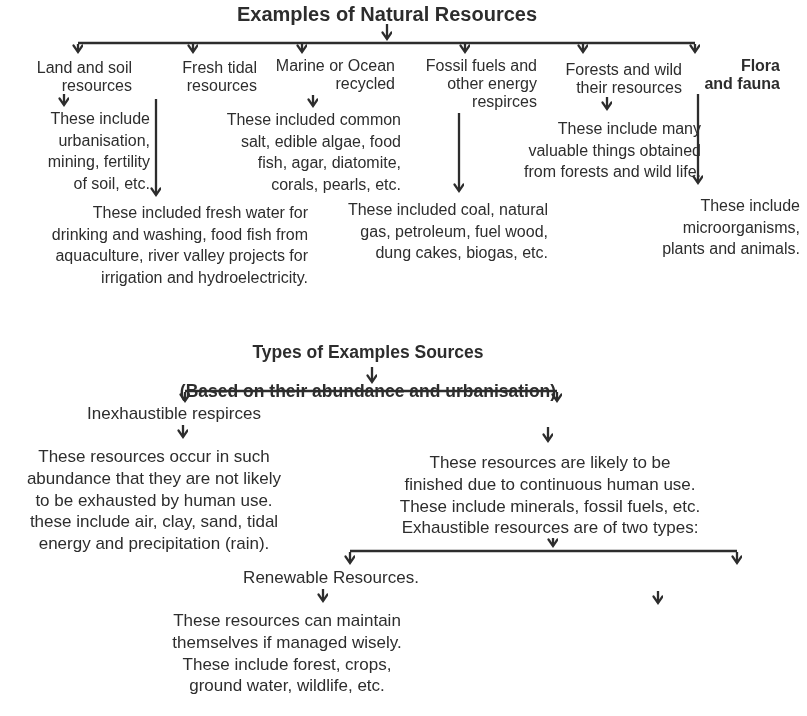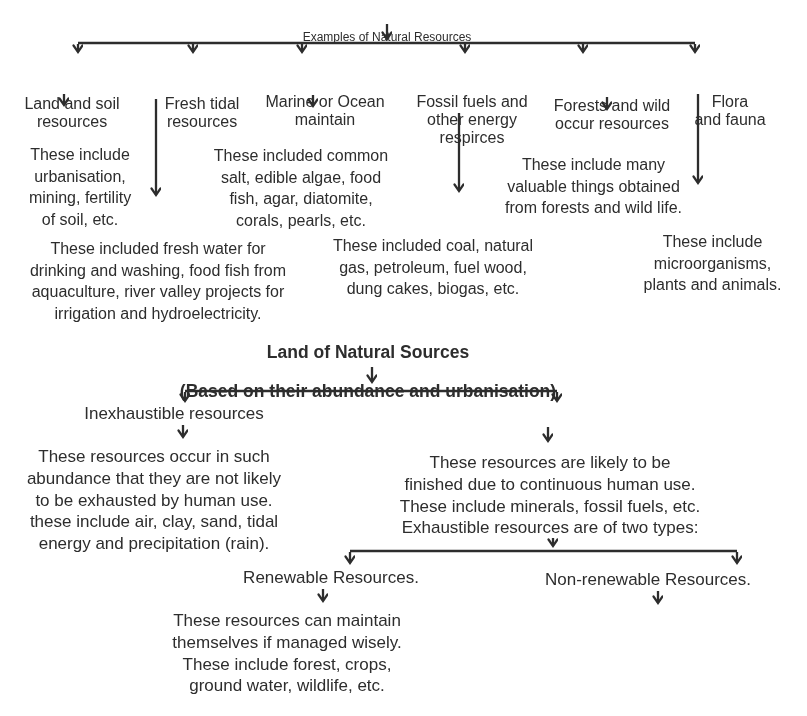--- a/index.html
+++ b/index.html
@@ -7,27 +7,27 @@
   .canvas {
     position: relative;
     width: 807px;
     height: 716px;
     background: var(--bg);
     color: var(--ink);
     font-family: "Liberation Sans", sans-serif;
     overflow: hidden;
   }
   .txt { position: absolute; white-space: pre-line; }
-  .tl { text-align: center; margin-top: 36px; }
+  .tl { text-align: right; }
   .tc { text-align: center; }
   .f-lbl  { font-size: 16px; line-height: 18px; }     
   .f-top  { font-size: 16px; line-height: 21.5px; }   
   .f-blbl { font-size: 17px; line-height: 20px; }     
   .f-bot  { font-size: 17px; line-height: 21.8px; }   
-  .ttl1 { font-size: 12px; font-weight: normal; line-height: 19px; margin-top: 23px; }
+  .ttl1 { font-size: 20px; font-weight: bold; line-height: 19px; }
   .ttl2 { font-size: 17.5px; font-weight: bold; line-height: 20.5px; }
   .bold { font-weight: normal; }
   svg.connectors {
     position: absolute;
     left: 0; top: 0;
     width: 807px; height: 716px;
     color: var(--ink);
   }
   svg.connectors path { stroke: currentColor; fill: none; }
   .sw  { stroke-width: 2.3px; }
@@ -80,27 +80,27 @@
     <path class="sw" d="M658,591 V603" marker-end="url(#ah)"></path>
   </svg>
 
   <div class="txt ttl1 tc" style="left:227px; top:5px;  width:320px;">Examples of Natural Resources</div>
 
   <div class="txt f-lbl tl" style="left:12px;  top:59px; width:120px;">Land and soil
 resources</div>
   <div class="txt f-lbl tl" style="left:147px; top:59px; width:110px;">Fresh tidal
 resources</div>
   <div class="txt f-lbl tl" style="left:255px; top:57px; width:140px;">Marine or Ocean
-maintain</div>
+recycled</div>
   <div class="txt f-lbl tl" style="left:407px; top:57px; width:130px;">Fossil fuels and
 other energy
 respirces</div>
   <div class="txt f-lbl tl" style="left:542px; top:61px; width:140px;">Forests and wild
-occur resources</div>
-  <div class="txt f-lbl tl" style="left:680px; top:57px; width:100px;">Flora
+their resources</div>
+  <div class="txt f-lbl tl" style="left:680px; top:57px; width:100px;font-weight:bold;">Flora
 and fauna</div>
 
   <div class="txt f-top tl" style="left:10px;  top:108px; width:140px;">These include
 urbanisation,
 mining, fertility
 of soil, etc.</div>
   <div class="txt f-top tl" style="left:8px;   top:202px; width:300px;">These included fresh water for
 drinking and washing, food fish from
 aquaculture, river valley projects for
 irrigation and hydroelectricity.</div>
@@ -112,38 +112,37 @@
 valuable things obtained
 from forests and wild life.</div>
   <div class="txt f-top tl" style="left:318px; top:199px; width:230px;">These included coal, natural
 gas, petroleum, fuel wood,
 dung cakes, biogas, etc.</div>
   <div class="txt f-top tl" style="left:625px; top:195px; width:175px;">These include
 microorganisms,
 plants and animals.</div>
 
   <div class="txt tc" style="left:118px; top:324px; width:500px;">
-    <div class="ttl2">Land of Natural Sources</div>
+    <div class="ttl2">Types of Examples Sources</div>
     <div class="ttl2">(Based on their abundance and urbanisation)</div>
   </div>
 
-  <div class="txt f-blbl tc" style="left:54px;  top:404px; width:240px;">Inexhaustible resources</div>
+  <div class="txt f-blbl tc" style="left:54px;  top:404px; width:240px;">Inexhaustible respirces</div>
 
   <div class="txt f-bot tc" style="left:-6px; top:446px; width:320px;">These resources occur in such
 abundance that they are not likely
 to be exhausted by human use.
 these include air, clay, sand, tidal
 energy and precipitation (rain).</div>
 
   <div class="txt f-bot tc" style="left:375px; top:452px; width:350px;"><span>These resources are likely to be
 finished due to continuous human use.
 These include minerals, fossil fuels, etc.
 Exhaustible resources are of two </span><span class="bold">types:</span></div>
 
   <div class="txt f-blbl tc" style="left:211px; top:568px; width:240px;">Renewable Resources.</div>
-  <div class="txt f-blbl tc" style="left:518px; top:570px; width:260px;">Non-renewable Resources.</div>
 
   <div class="txt f-bot tc" style="left:137px; top:610px; width:300px;">These resources can maintain
 themselves if managed wisely.
 These include forest, crops,
 ground water, wildlife, etc.</div>
 
 </div>
 
 </body></html>

